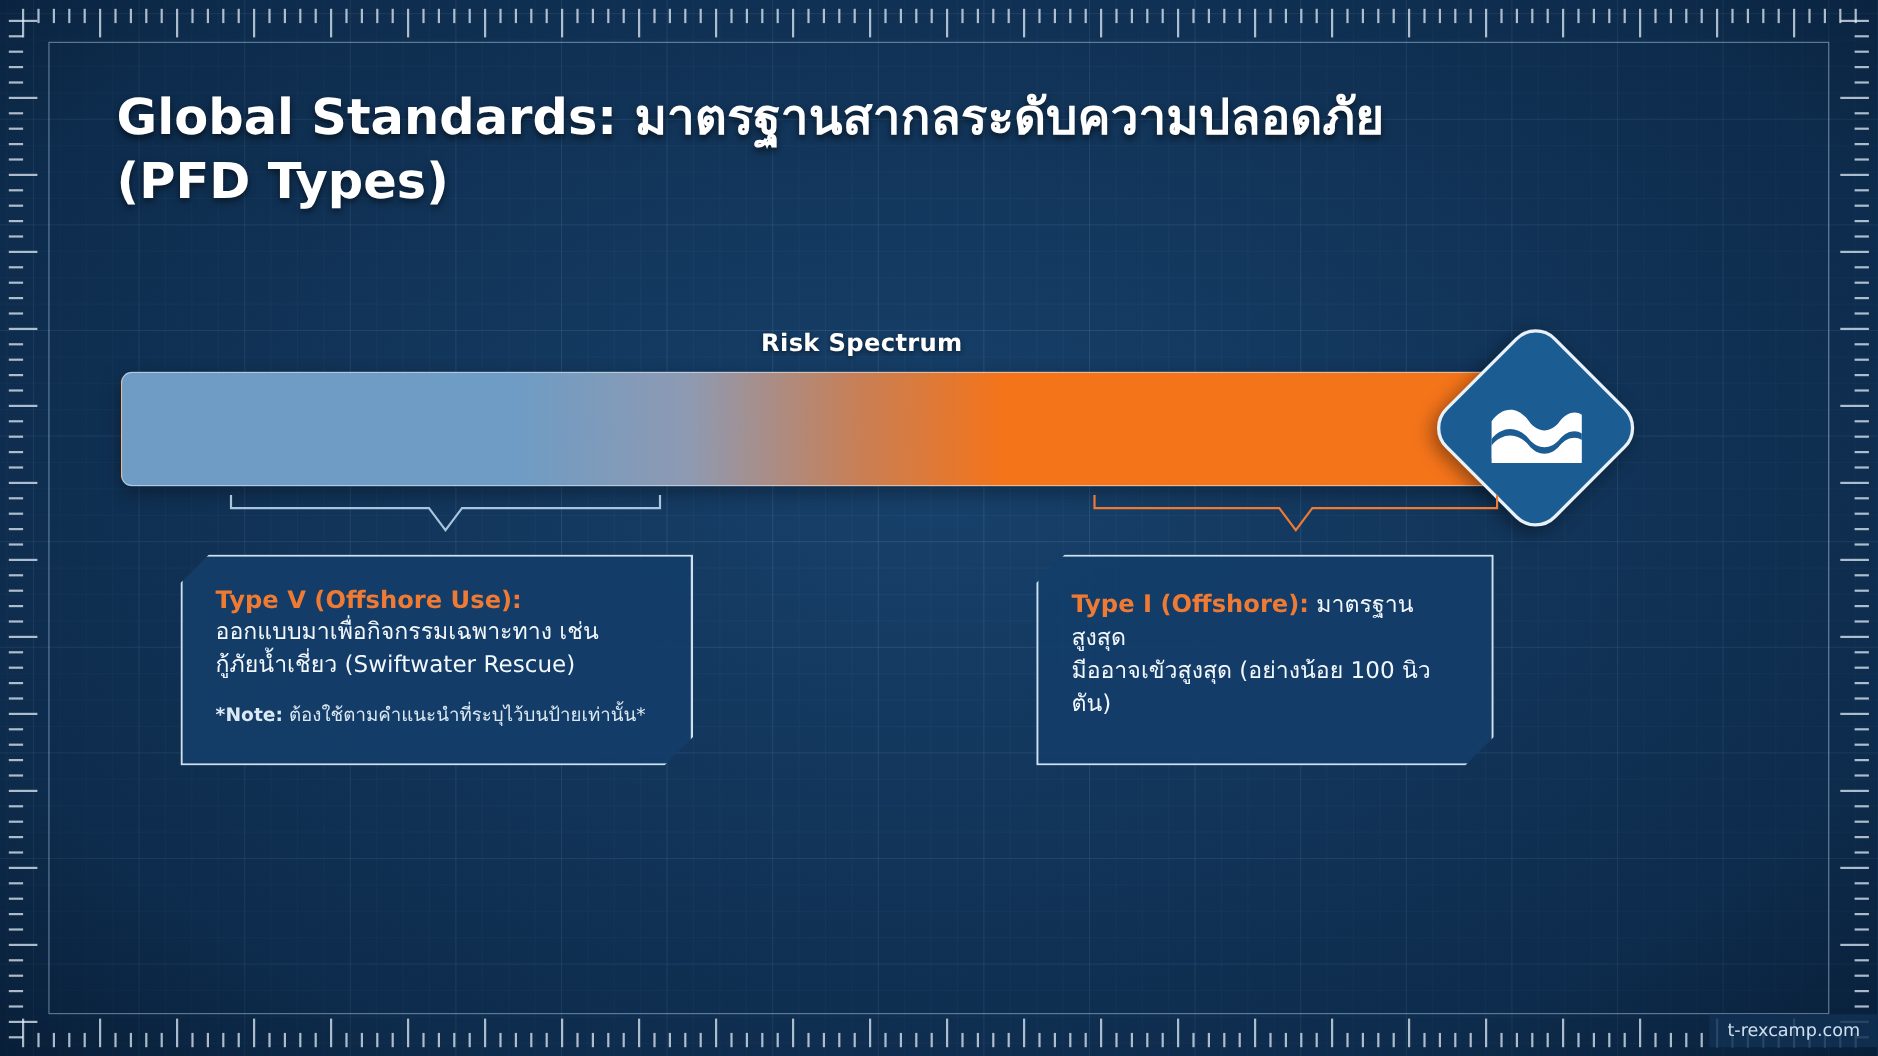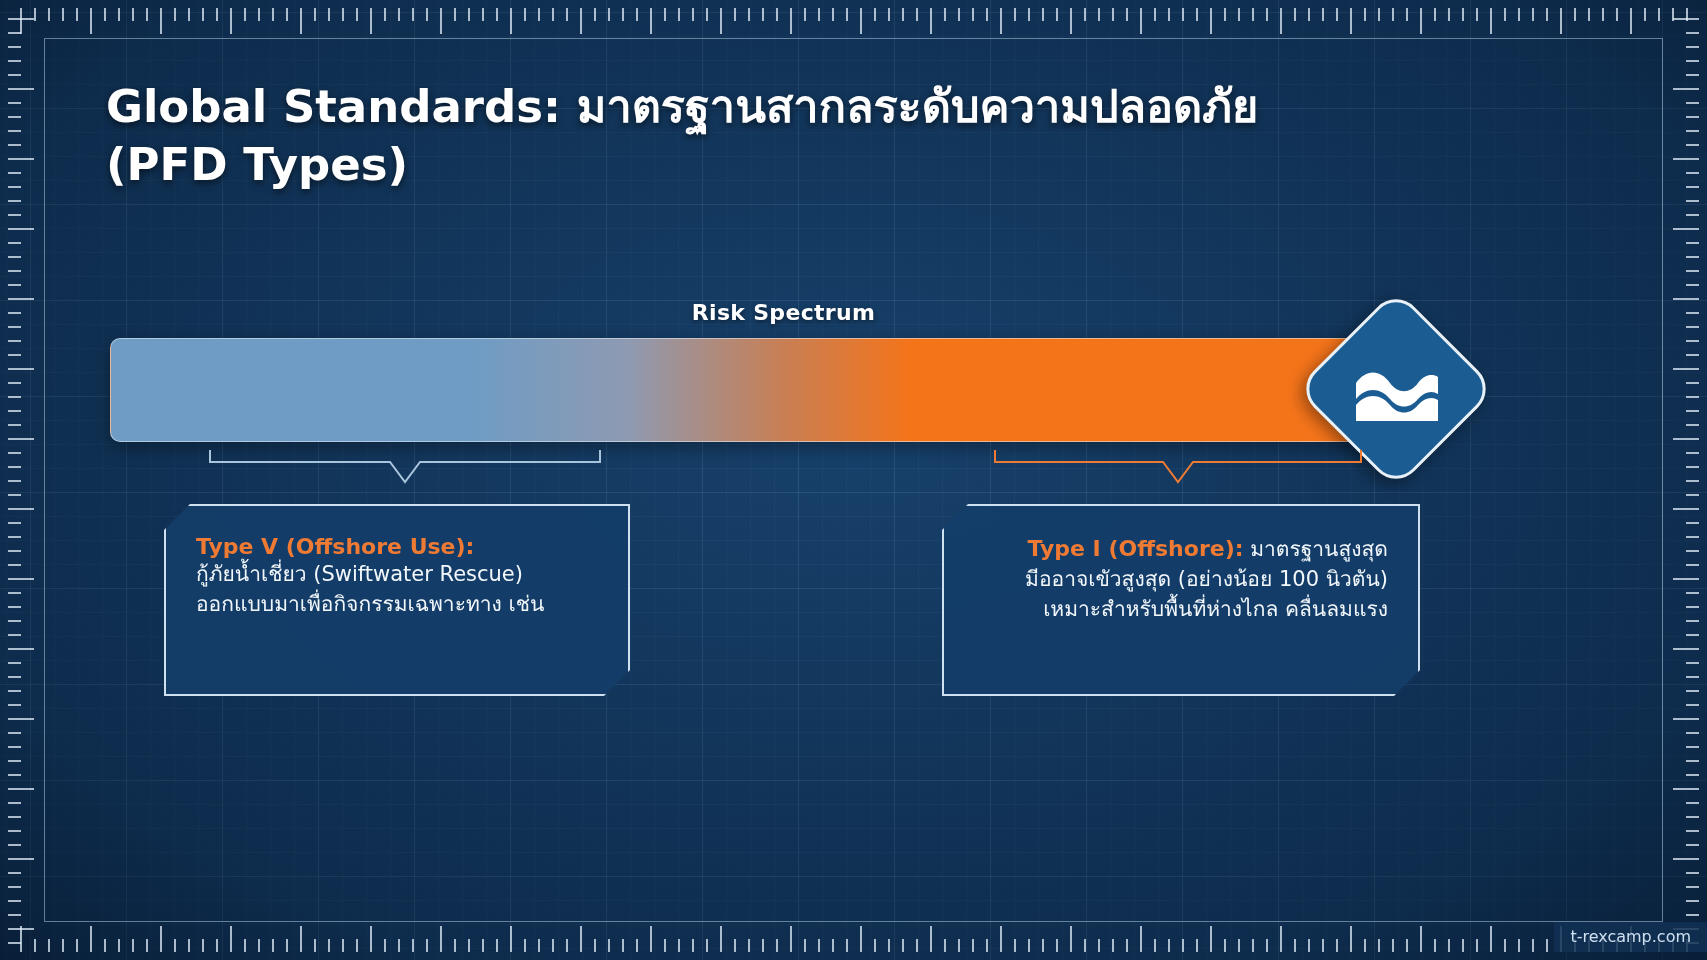--- a/index.html
+++ b/index.html
@@ -140,23 +140,22 @@
     background:rgba(20,62,105,0.92);
     border:2px solid #cfe0ef;
     padding:28px 30px 26px 30px;
     box-shadow:0 8px 22px rgba(0,0,0,0.38);
   }
   .callout.left {
     left:164px; top:504px; width:466px; height:192px;
     clip-path: polygon(26px 0, 100% 0, 100% calc(100% - 26px), calc(100% - 26px) 100%, 0 100%, 0 26px);
   }
   .callout.right {
-    left:942px; top:504px; width:478px; height:192px;
+    left:942px; top:504px; width:416px; height:192px;
     clip-path: polygon(26px 0, 100% 0, 100% calc(100% - 26px), calc(100% - 26px) 100%, 0 100%, 0 26px);
-    text-align: right;
   }
   .callout .heading {
     font-size:22px; font-weight:bold; color:#ef7a33;
     display:inline;
   }
   .callout .body {
     font-size:21px; color:#f2f7fb; line-height:30px;
     display:inline;
   }
   .callout .body-block {
@@ -593,25 +592,25 @@
   </svg>
 
   <svg class="bracket" style="left:985px; top:448px; width:390px; height:60px;">
     <path d="M10 2 L10 14 L178 14 L193 34 L208 14 L376 14 L376 2" fill="none" stroke="#ef7a33" stroke-width="2"></path>
   </svg>
 
   <div class="callout left">
     <div>
       <span class="heading">Type V (Offshore Use):</span>
     </div>
+    <div class="body-block">ออกแบบมาเพื่อกิจกรรมเฉพาะทาง เช่น</div>
     <div class="body-block">กู้ภัยน้ำเชี่ยว (Swiftwater Rescue)</div>
-    <div class="body-block">ออกแบบมาเพื่อกิจกรรมเฉพาะทาง เช่น</div>
+    <div class="note"><b>*Note:</b><span> ต้องใช้ตามคำแนะนำที่ระบุไว้บนป้ายเท่านั้น*</span></div>
   </div>
 
   <div class="callout right">
     <div><span class="heading">Type I (Offshore):</span><span class="body"> มาตรฐานสูงสุด</span></div>
     <div class="body-block">มีออาจเขัวสูงสุด (อย่างน้อย 100 นิวตัน)</div>
-    <div class="body-block">เหมาะสำหรับพื้นที่ห่างไกล คลื่นลมแรง</div>
   </div>
 
   <div id="watermark">t-rexcamp.com</div>
 
 </div>
 
 </body></html>

